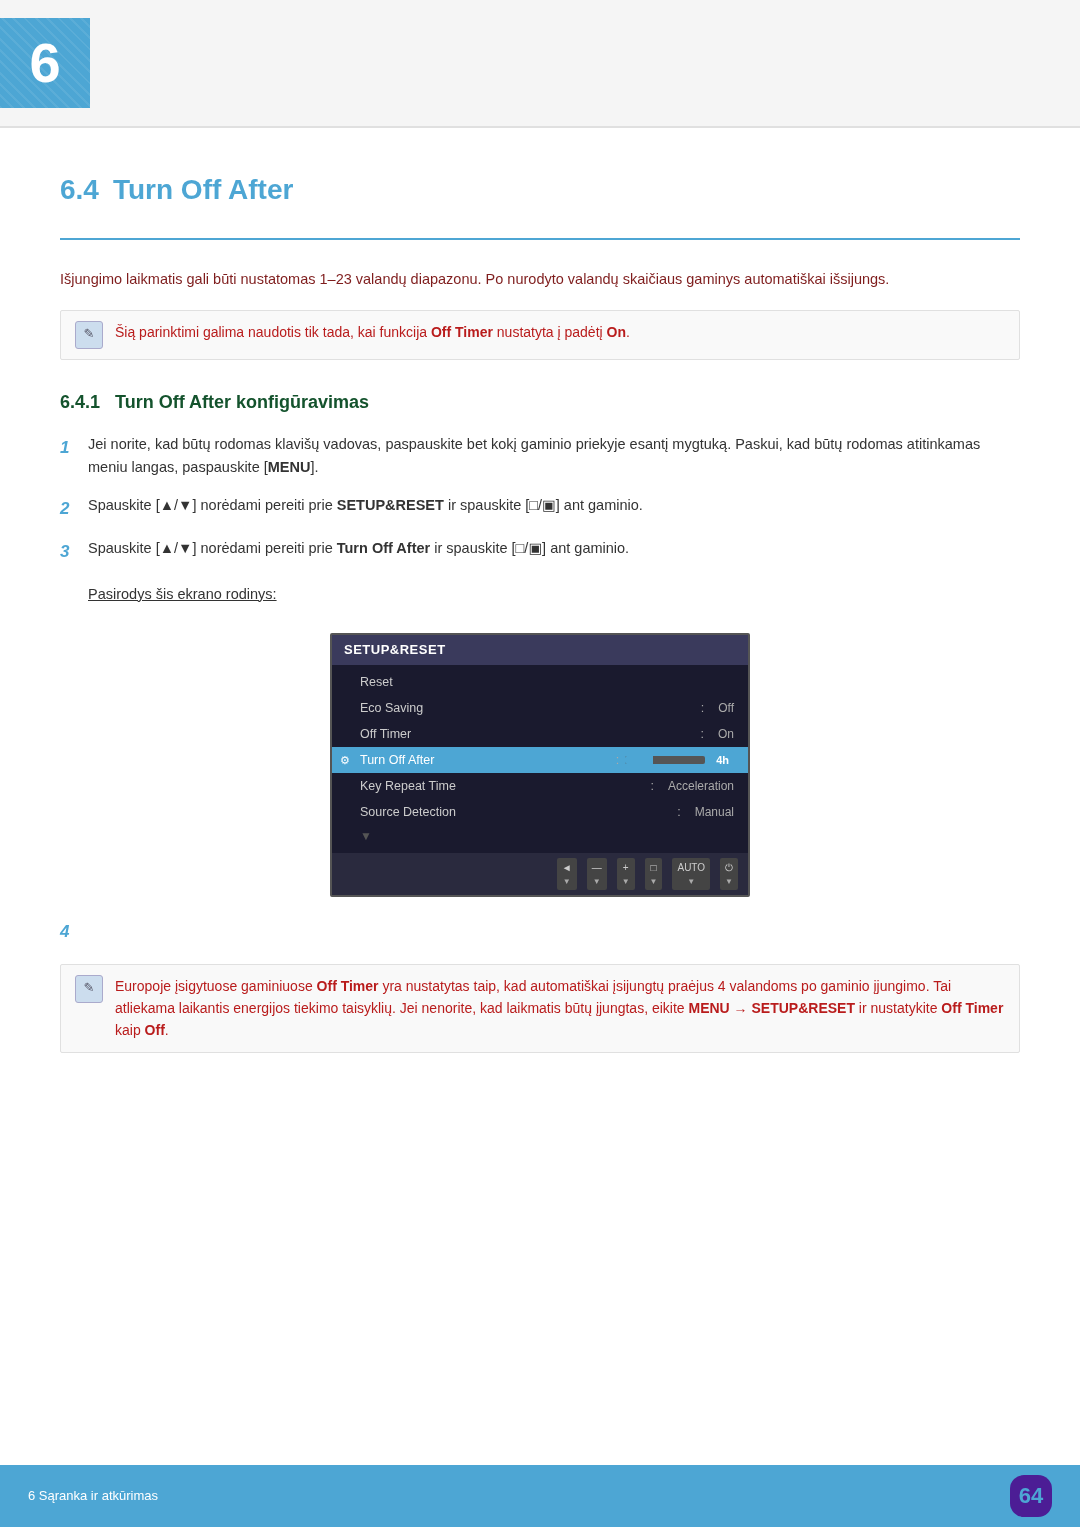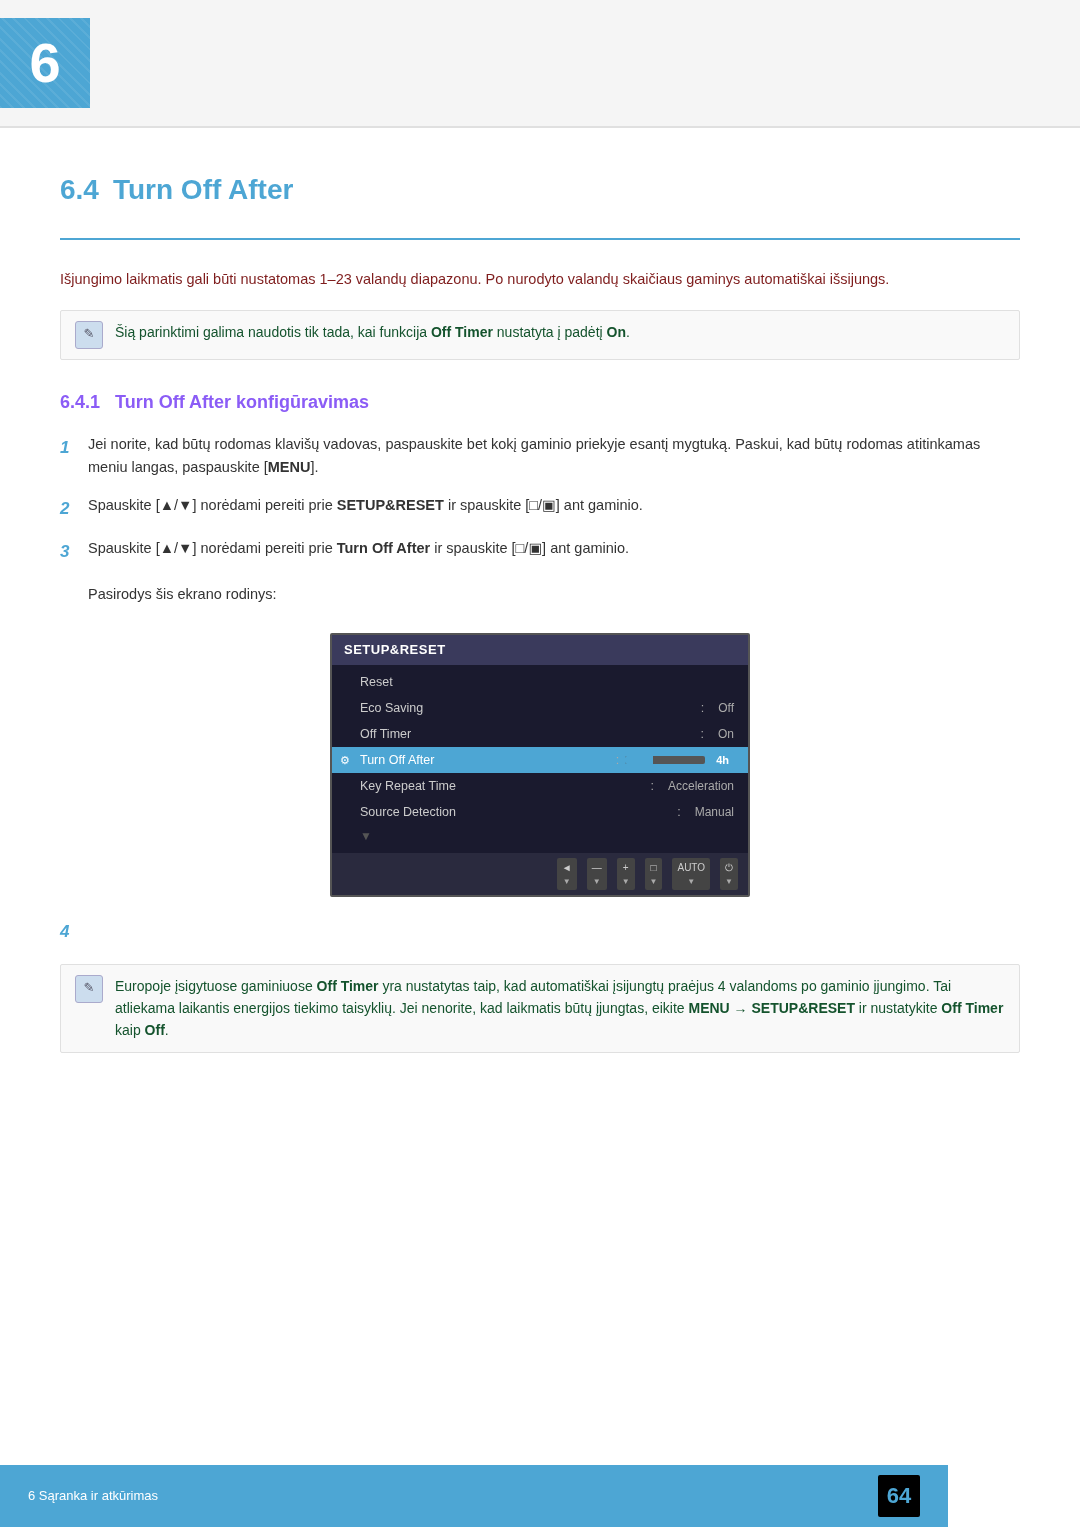--- a/index.html
+++ b/index.html
@@ -109,29 +109,29 @@
       margin-right: 12px;
       flex-shrink: 0;
       display: flex;
       align-items: center;
       justify-content: center;
       font-size: 13px;
       color: #556;
     }
     .note-text {
       font-size: 14px;
-      color: #14532d;
+      color: #b91c1c;
       line-height: 1.6;
     }
 
     
     .subsection-heading {
       font-size: 18px;
       font-weight: bold;
-      color: #8b5cf6;
+      color: #14532d;
       margin: 28px 0 16px 0;
     }
 
     
     .steps-list {
       list-style: none;
       padding: 0;
       margin: 0 0 18px 0;
     }
     .step-item {
@@ -273,52 +273,53 @@
     .colon-sep {
       margin: 0 6px;
       color: #aaa;
     }
 
     
     .page-footer {
       position: fixed;
       bottom: 0;
       left: 0;
-      width: 948px;
+      width: 1080px;
       background: #4da6d4;
       color: #fff;
       display: flex;
       justify-content: space-between;
       align-items: center;
       padding: 10px 28px;
       font-size: 14px;
     }
     .footer-chapter {
       font-size: 13px;
     }
     .footer-page {
       font-size: 22px;
       font-weight: bold;
-      background: #000000;
+      background: #4c1d95;
       color: #4da6d4;
       width: 42px;
       height: 42px;
       display: flex;
       align-items: center;
       justify-content: center;
-      border-radius: 2px;
+      border-radius: 14px;
     }
 
     .step-sub {
       margin-top: 4px;
       margin-left: 28px;
       font-size: 14.5px;
       color: #333;
       line-height: 1.65;
       margin-bottom: 26px;
+      text-decoration: underline;
     }
   </style>
 </head>
 <body>
 
 <div class="chapter-header">
   <div class="chapter-number-box">6</div>
 </div>
 
 <div class="content">

